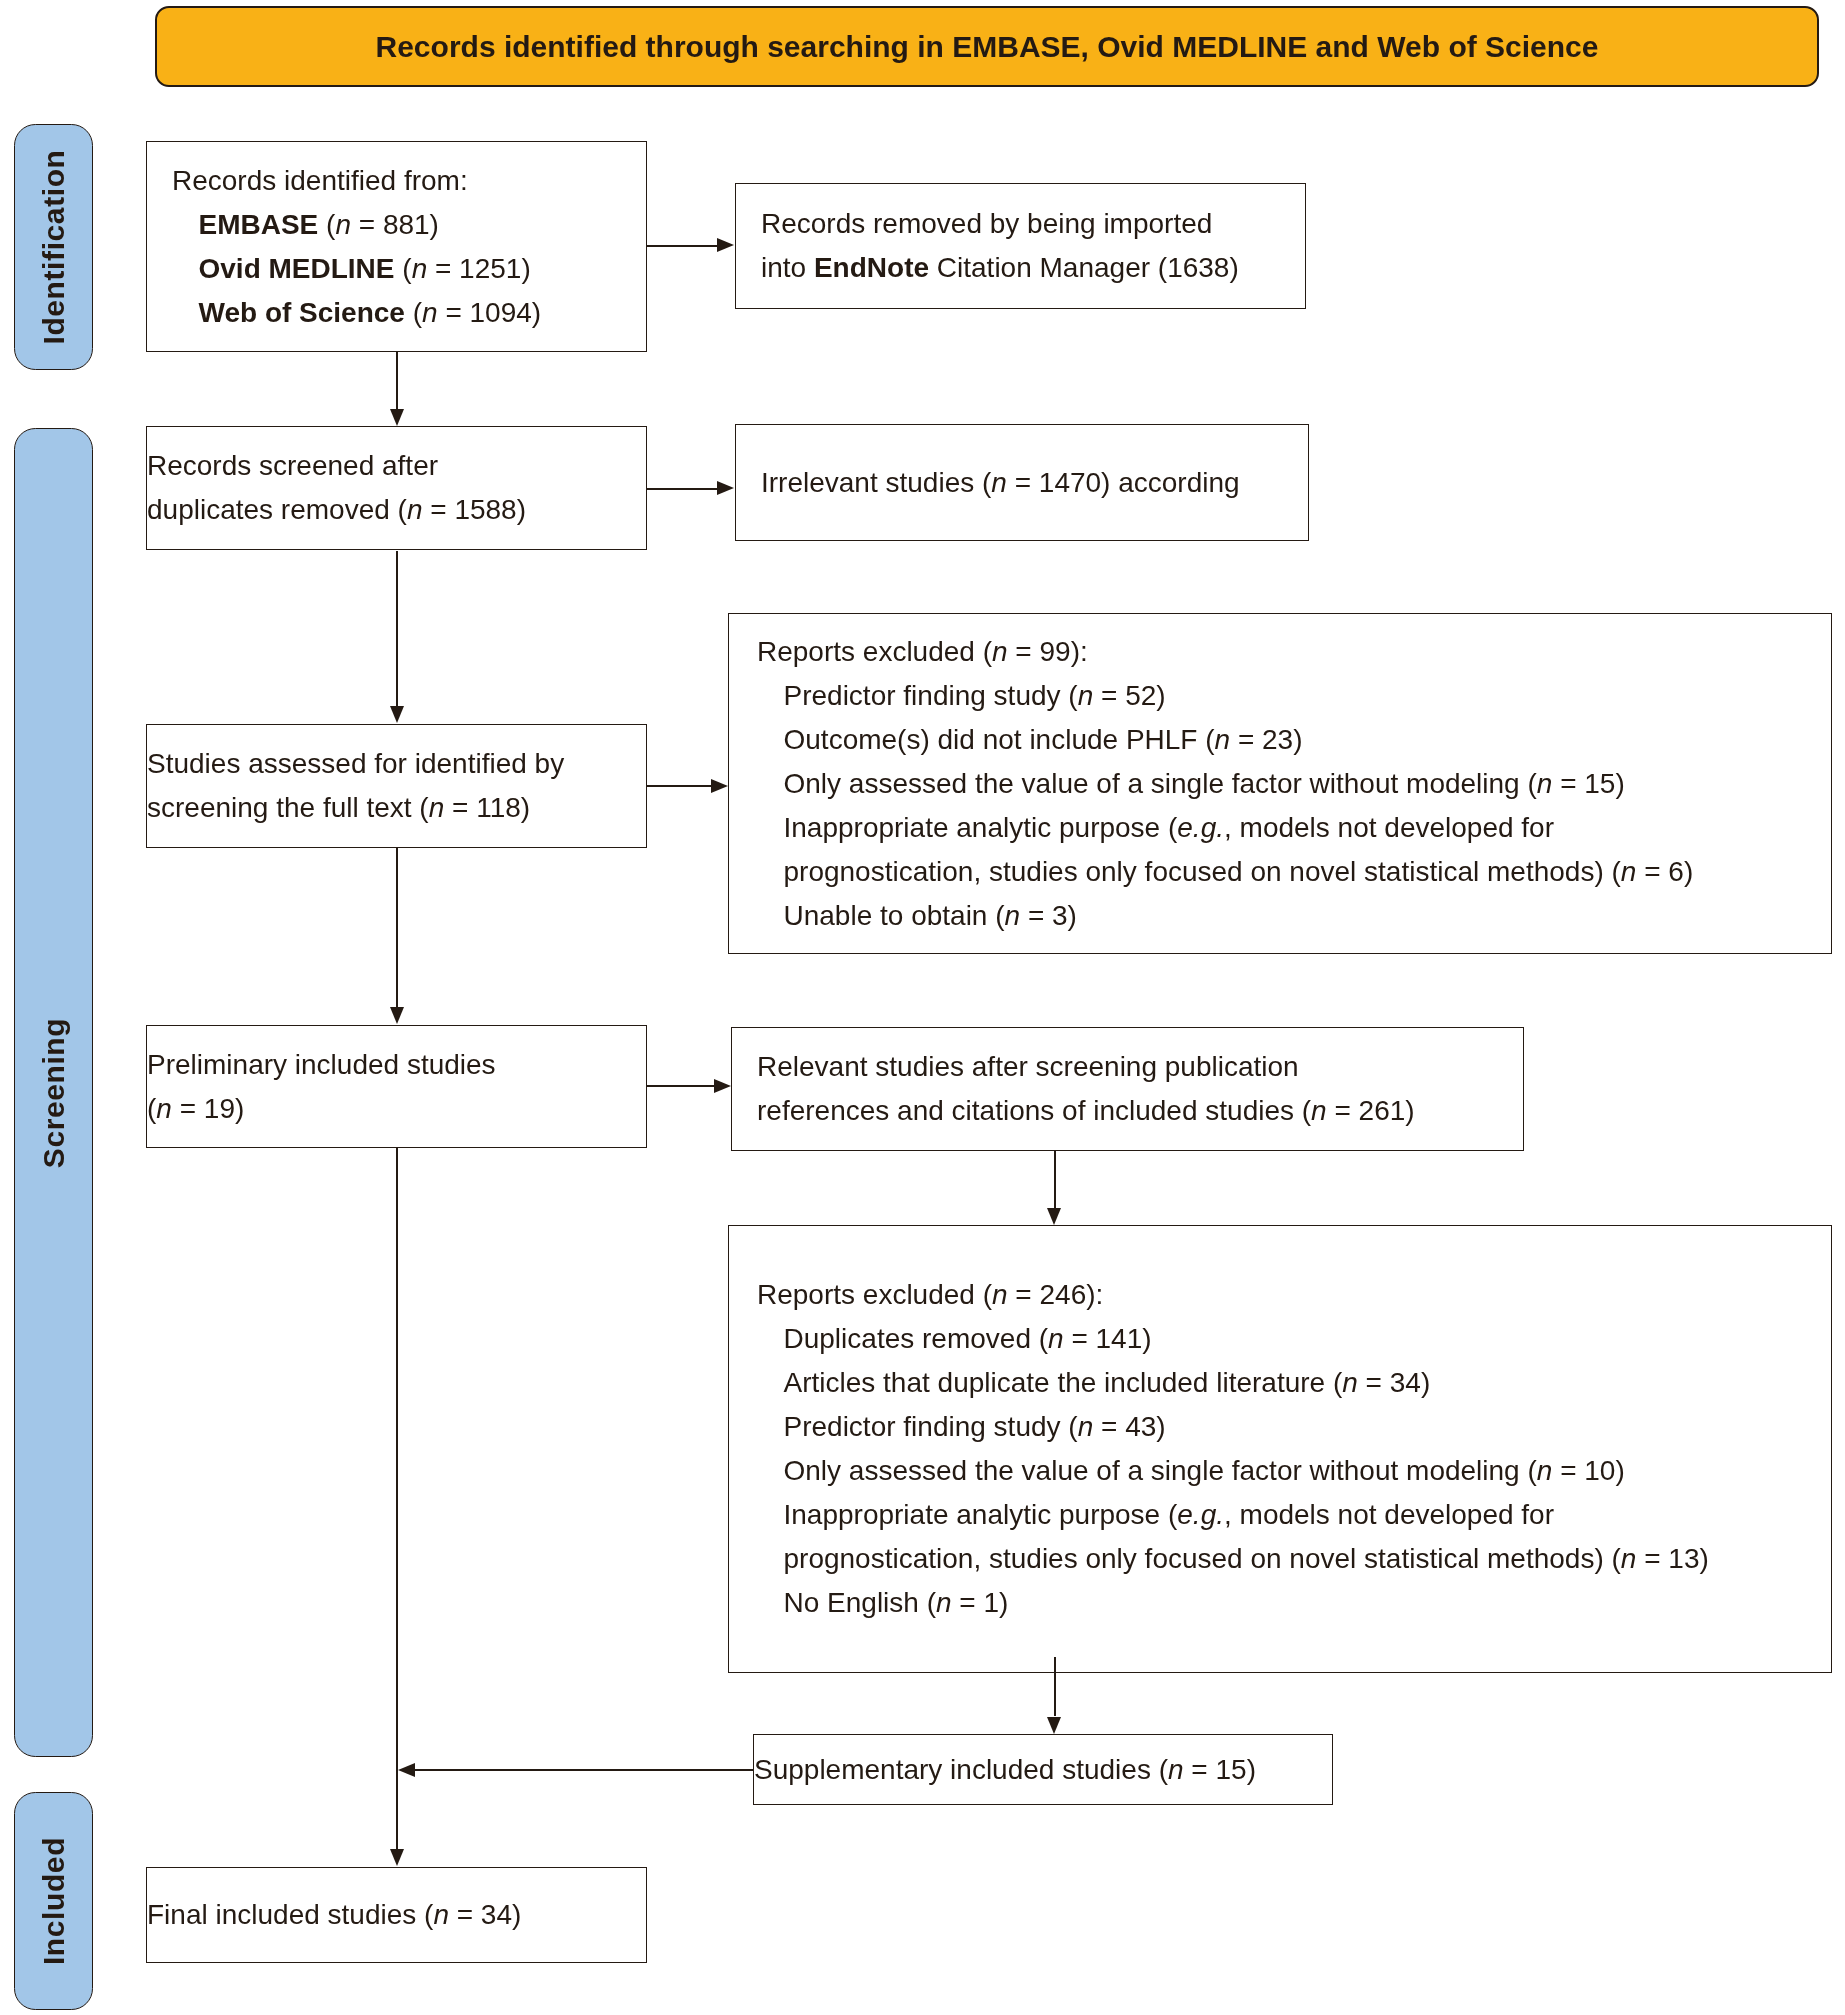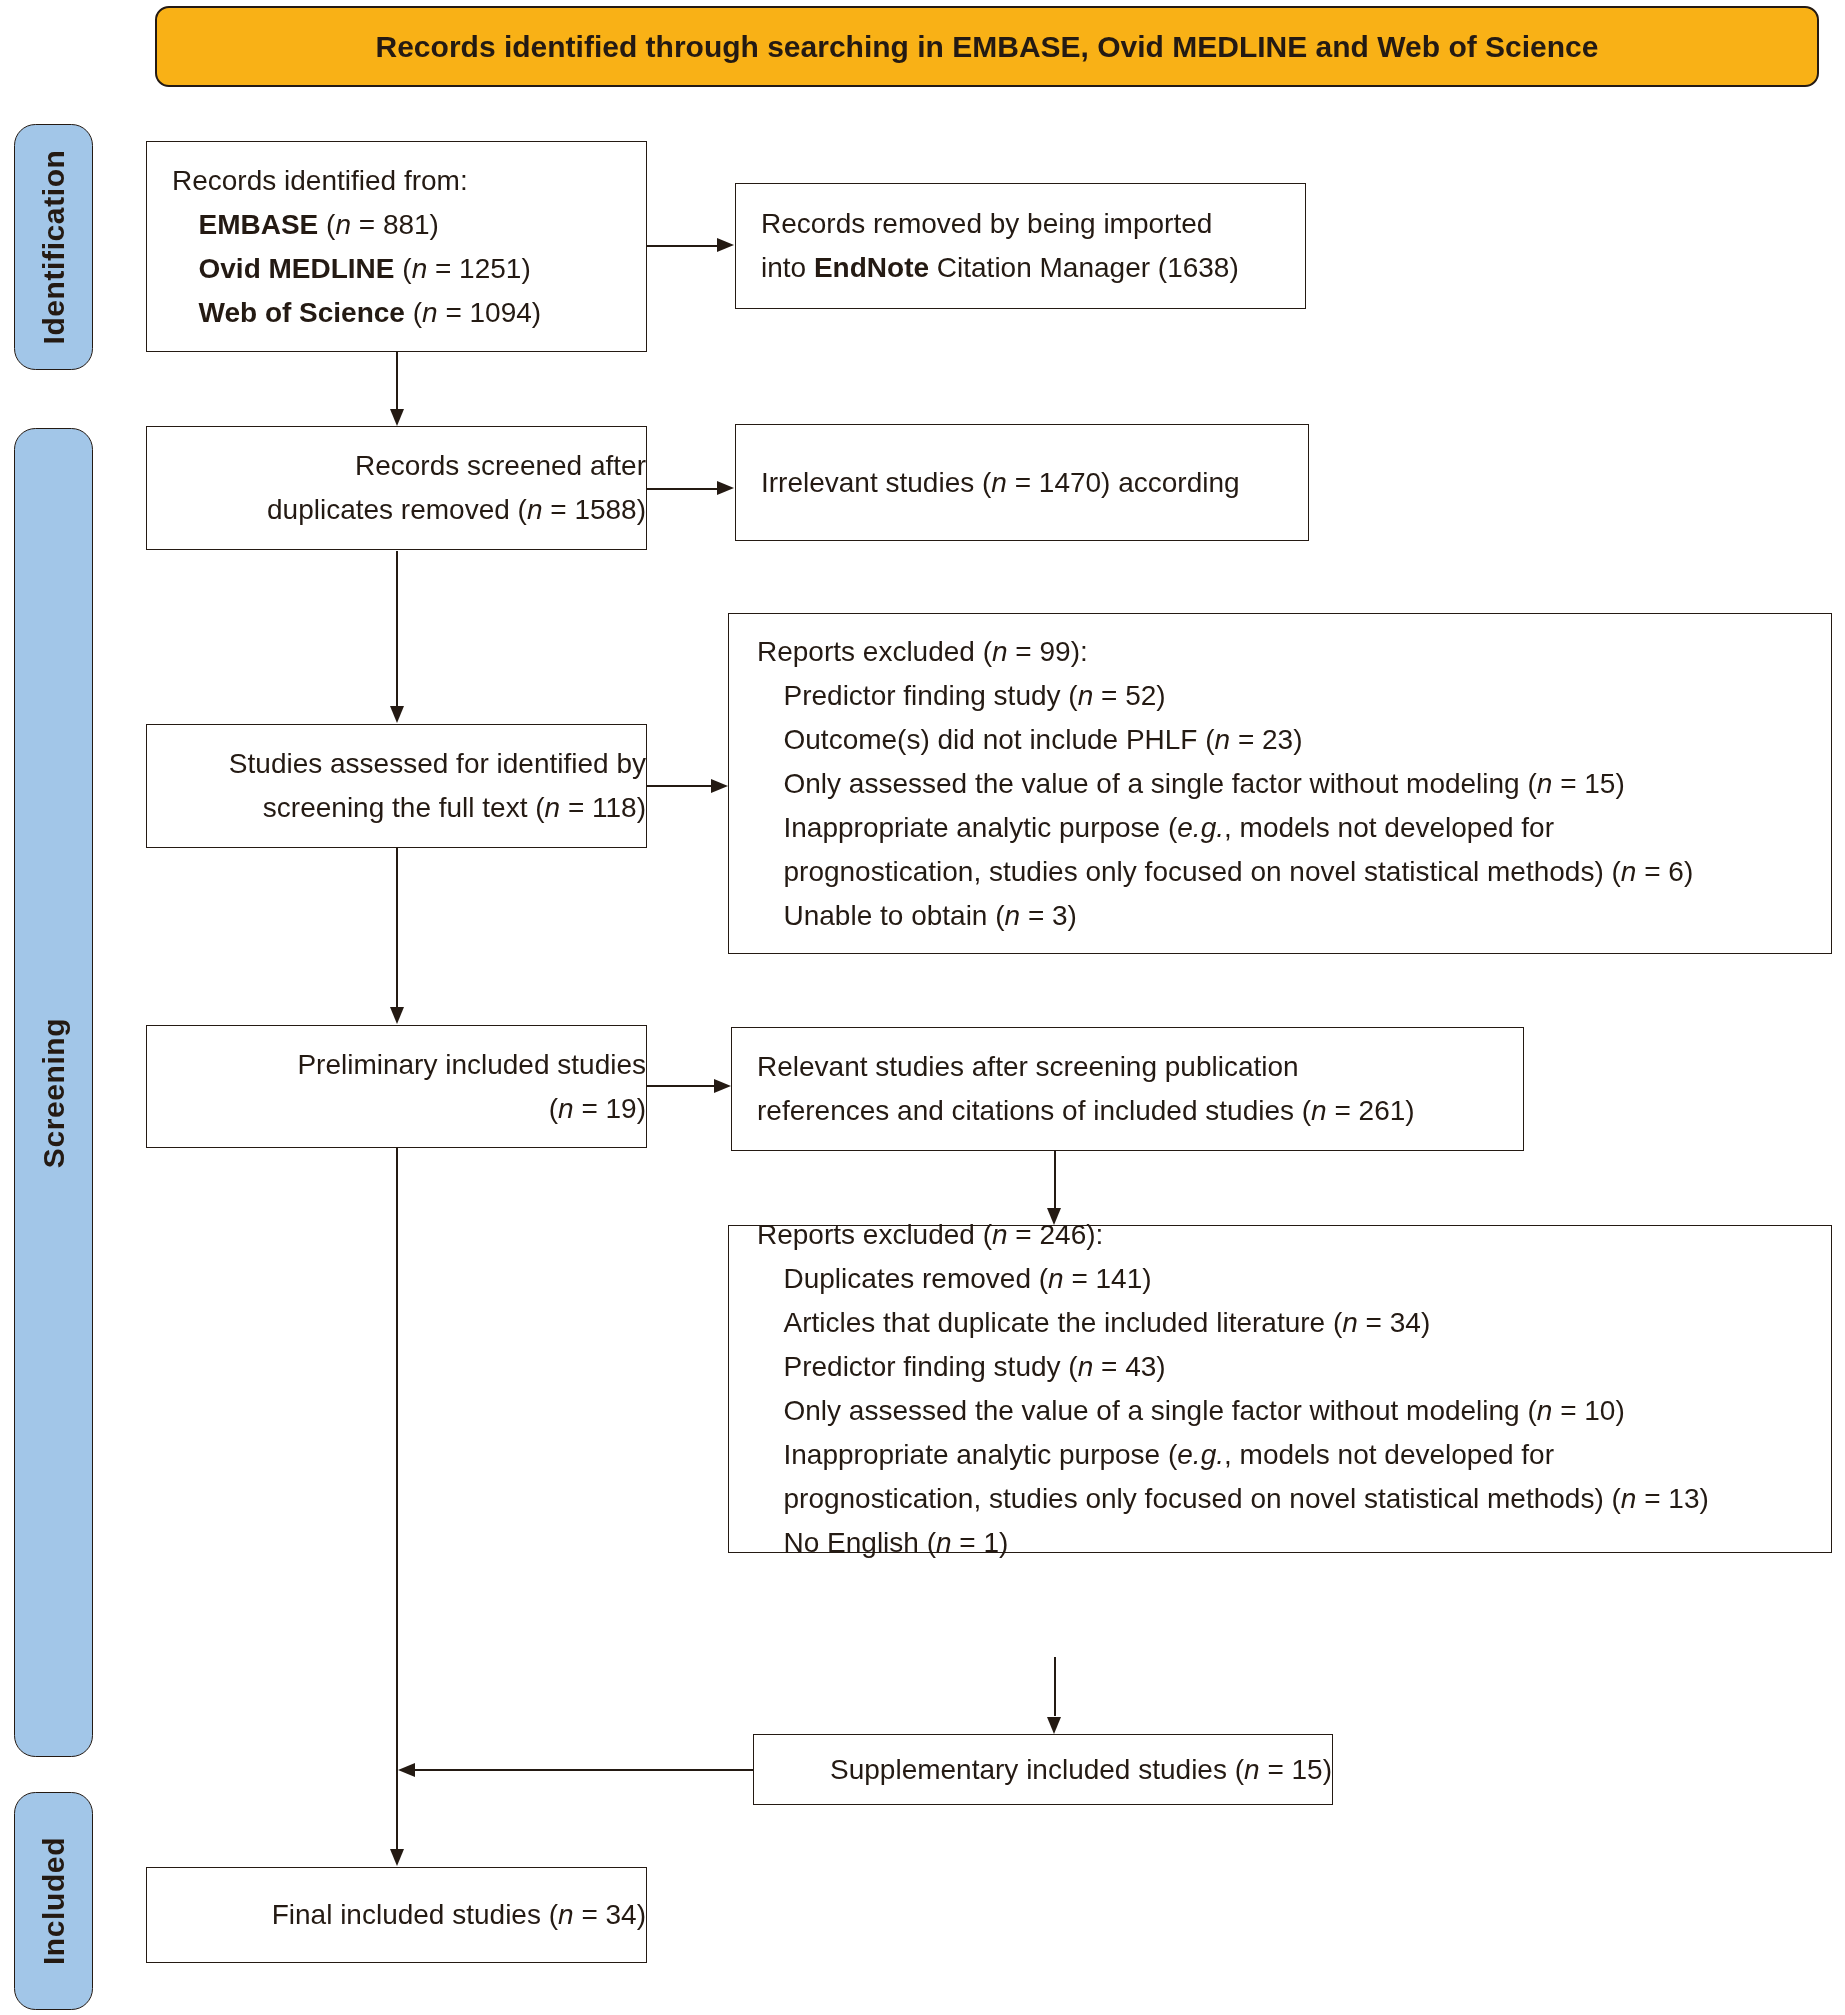--- a/index.html
+++ b/index.html
@@ -26,21 +26,21 @@
   }
   .stage span{
     transform:rotate(-90deg);white-space:nowrap;font-weight:bold;
     font-size:30px;letter-spacing:0.6px;color:var(--ink);
   }
   .box{
     position:absolute;background:var(--box-fill);border:1.9px solid var(--ink);
     box-sizing:border-box;display:flex;flex-direction:column;justify-content:center;
     font-size:28px;line-height:44px;color:var(--ink);
   }
-  .box.center{align-items:flex-end;text-align:center;}
+  .box.center{align-items:flex-start;text-align:center;}
   .box.left{padding-left:25px;padding-right:10px;}
   .box.pad45{padding-left:28px;}
   .line{white-space:nowrap;}
   .line.ind1{padding-left:26.5px;}
   .vline{position:absolute;width:1.9px;background:var(--ink);}
   .hline{position:absolute;height:1.9px;background:var(--ink);}
   .ah-down{position:absolute;width:0;height:0;
     border-left:7.6px solid transparent;border-right:7.6px solid transparent;
     border-top:17.7px solid var(--ink);}
   .ah-right{position:absolute;width:0;height:0;
@@ -112,21 +112,21 @@
       <div class="line ind1">Inappropriate analytic purpose (<i>e.g.</i>, models not developed for</div>
       <div class="line ind1">prognostication, studies only focused on novel statistical methods) (<i>n</i> = 6)</div>
       <div class="line ind1">Unable to obtain (<i>n</i> = 3)</div>
     </div>
 
   <div class="box left" style="left:723px;top:1027px;width:793px;height:124px;">
       <div class="line">Relevant studies after screening publication</div>
       <div class="line">references and citations of included studies (<i>n</i> = 261)</div>
     </div>
 
-  <div class="box left pad45" style="left:720px;top:1225px;width:1104px;height:328px;">
+  <div class="box left pad45" style="left:720px;top:1225px;width:1104px;height:448px;">
       <div class="line">Reports excluded (<i>n</i> = 246):</div>
       <div class="line ind1">Duplicates removed (<i>n</i> = 141)</div>
       <div class="line ind1">Articles that duplicate the included literature (<i>n</i> = 34)</div>
       <div class="line ind1">Predictor finding study (<i>n</i> = 43)</div>
       <div class="line ind1">Only assessed the value of a single factor without modeling (<i>n</i> = 10)</div>
       <div class="line ind1">Inappropriate analytic purpose (<i>e.g.</i>, models not developed for</div>
       <div class="line ind1">prognostication, studies only focused on novel statistical methods) (<i>n</i> = 13)</div>
       <div class="line ind1">No English (<i>n</i> = 1)</div>
     </div>
 

